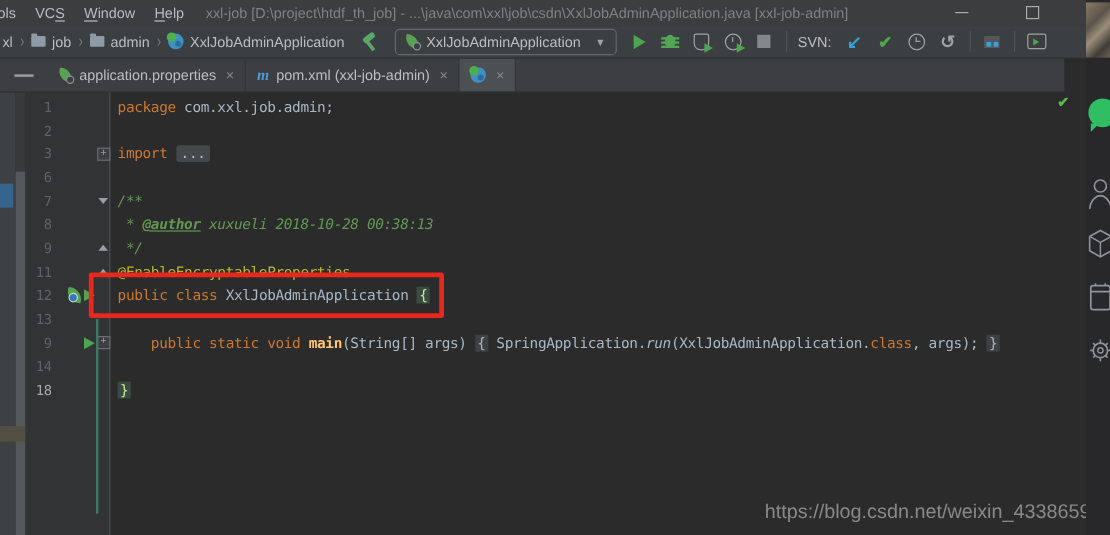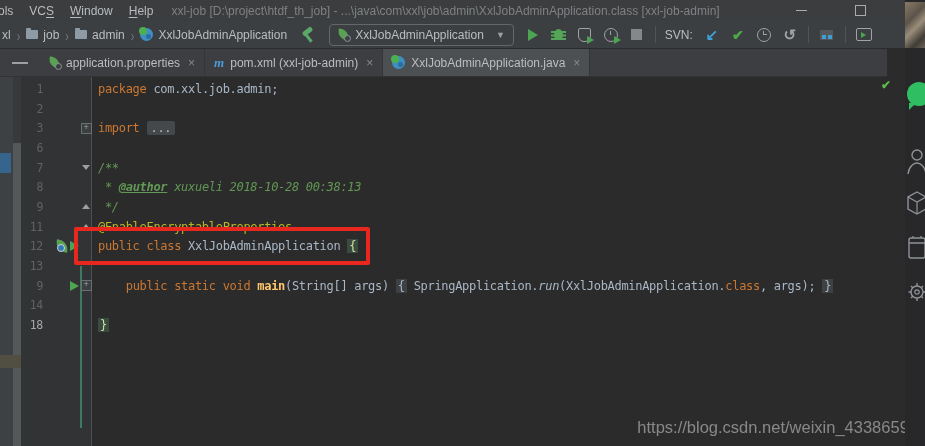--- a/index.html
+++ b/index.html
@@ -125,21 +125,21 @@
 </head>
 <body>
 
 <div class="titlebar">
   <span style="display:flex;">
       <span class="menu-item">ols</span>
       <span class="menu-item">VC<u>S</u></span>
       <span class="menu-item"><u>W</u>indow</span>
       <span class="menu-item"><u>H</u>elp</span>
     </span>
-  <span class="win-title">xxl-job [D:\project\htdf_th_job] - ...\java\com\xxl\job\admin\XxlJobAdminApplication.class [xxl-job-admin]</span>
+  <span class="win-title">xxl-job [D:\project\htdf_th_job] - ...\java\com\xxl\job\csdn\XxlJobAdminApplication.java [xxl-job-admin]</span>
   <span class="win-btn wb-min">
       <i class="glyph-min"></i>
     </span>
   <span class="win-btn wb-max">
       <i class="glyph-max"></i>
     </span>
 </div>
 
 <div class="toolbar">
   <span class="crumb">
@@ -209,21 +209,20 @@
         <span>application.properties</span>
         <span class="close">×</span>
       </div>
       <div class="tab">
         <span class="mvn-icon">m</span>
         <span>pom.xml (xxl-job-admin)</span>
         <span class="close">×</span>
       </div>
       <div class="tab active">
         <span class="cls-icon"></span>
-        <span>XxlJobAdminApplication.java</span>
         <span class="close">×</span>
       </div>
     </span>
 </div>
 
 <div class="editor">
   <div class="gutter-bg"></div>
   <div class="strip-outer"></div>
   <div class="strip-inner"></div>
   <div class="strip-inner-light"></div>

